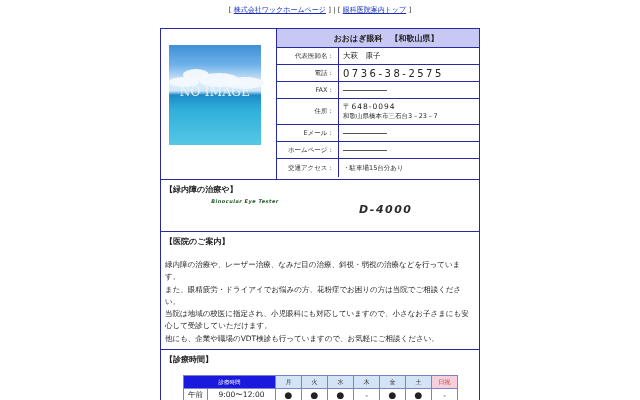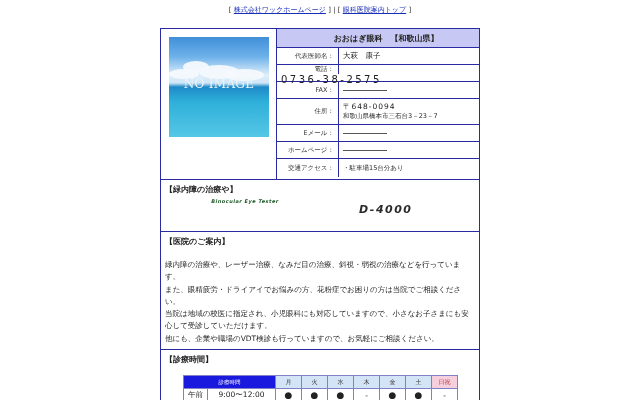--- a/index.html
+++ b/index.html
@@ -5,21 +5,21 @@
   * { box-sizing: border-box; margin: 0; padding: 0; }
   html, body { width: 640px; height: 400px; overflow: hidden; background: #ffffff; }
   body { font-family: "DejaVu Sans", "Liberation Sans", sans-serif; color: #222; font-size: 8px; }
 
   .topnav { position: absolute; top: 5px; left: 0; width: 640px; text-align: center; font-size: 7px; color: #333; }
   .topnav a { color: #1a2fb8; text-decoration: underline; }
 
   .frame { position: absolute; left: 160px; top: 28px; width: 320px; border: 1px solid #2a2aa0; }
   .toprow { display: flex; border-bottom: 1px solid #2a2aa0; }
   .imgcell { width: 116px; height: 150px; border-right: 1px solid #2a2aa0; position: relative; }
-  .photo { position: absolute; left: 8px; top: 8px; width: 100px; height: 100px;
+  .photo { position: absolute; left: 8px; top: 16px; width: 92px; height: 100px;
     background: linear-gradient(180deg, #3f8fd8 0%, #6fb2ea 20%, #dfeefa 38%, #cfe6f7 46%, #1e8ac8 50%, #2fb0da 65%, #56c7e6 100%); }
   .photo .cloud { position: absolute; border-radius: 50%; background: #f4f9fd; opacity: .95; }
   .photo .label { position: absolute; left: 0; width: 100%; top: 40px; text-align: center;
     font-family: "DejaVu Serif", "Liberation Serif", serif; font-size: 12px; color: #e9f4fc; letter-spacing: .3px; }
 
   .info { flex: 1; }
   .info-title { height: 19px; background: #c8c8f4; border-bottom: 1px solid #2a2aa0; text-align: center;
     font-weight: bold; font-size: 8px; line-height: 19px; padding-left: 16px; }
   .row { display: flex; border-bottom: 1px solid #2a2aa0; }
   .row:last-child { border-bottom: none; }
@@ -66,21 +66,21 @@
         <div class="cloud" style="left:0px;top:32px;width:30px;height:10px;"></div>
         <div class="label">NO IMAGE</div>
       </div>
     </div>
     <div class="info">
       <div class="info-title">おおはぎ眼科　【和歌山県】</div>
       <div class="row" style="height:17px;">
         <div class="k">代表医師名：</div>
         <div class="v">大萩　康子</div>
       </div>
-      <div class="row" style="height:17px;flex-direction:column;">
+      <div class="row" style="height:17px;">
         <div class="k">電話：</div>
         <div class="v big">0736-38-2575</div>
       </div>
       <div class="row" style="height:17px;">
         <div class="k">FAX：</div>
         <div class="v">
             <span class="dash"></span>
           </div>
       </div>
       <div class="row" style="height:26px;">

